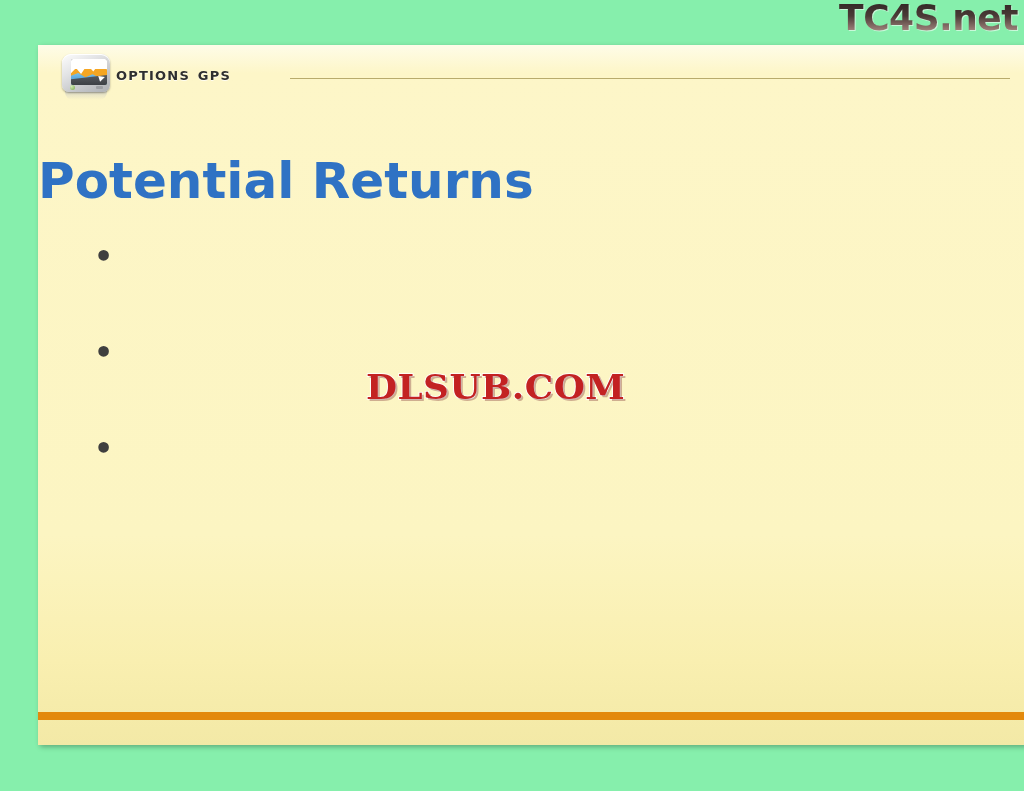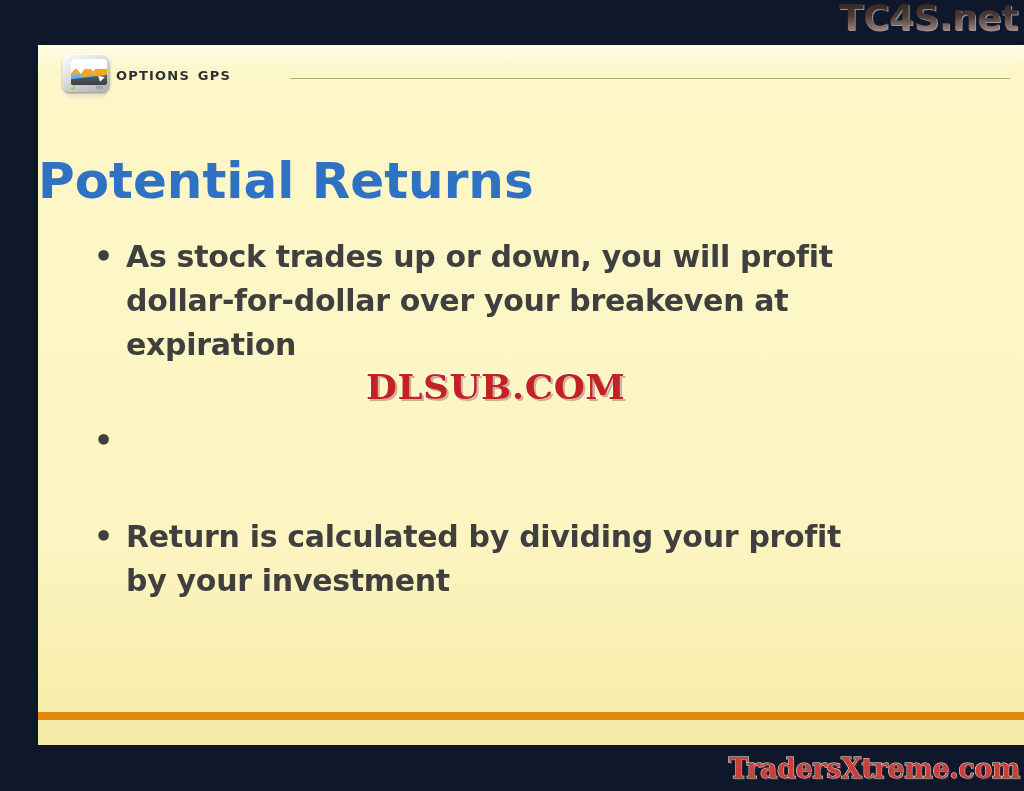--- a/index.html
+++ b/index.html
@@ -12,21 +12,21 @@
     height: 791px;
     position: relative;
     overflow: hidden;
     font-family: "Liberation Sans", sans-serif;
   }
 
   
   #page {
     position: absolute;
     inset: 0;
-    background: #0f172a;
+    background: #86efac;
   }
 
   
   #tc4s-watermark {
     position: absolute;
     top: -2px;
     right: 6px;
     font-family: "DejaVu Sans", sans-serif;
     font-weight: bold;
     font-size: 36px;
@@ -318,36 +318,33 @@
 
         <div id="header-rule"></div>
       </div>
 
       <h1 id="slide-title">Potential Returns</h1>
 
       <div id="bullet-list">
 
         <div class="bullet-row gap-after-large">
           <span class="bullet-mark">•</span>
-          <span class="bullet-text">As stock trades up or down, you will profit dollar-for-dollar over your breakeven at expiration</span>
         </div>
 
         <div class="bullet-row gap-after-large">
           <span class="bullet-mark">•</span>
         </div>
 
         <div class="bullet-row">
           <span class="bullet-mark">•</span>
-          <span class="bullet-text">Return is calculated by dividing your profit by your investment</span>
         </div>
 
       </div>
 
       <div id="dlsub-watermark">DLSUB.COM</div>
 
       <div id="footer-orange"></div>
 
     </div>
   </div>
 
-  <div id="tx-watermark">TradersXtreme.com</div>
 
 </div>
 
 </body></html>

